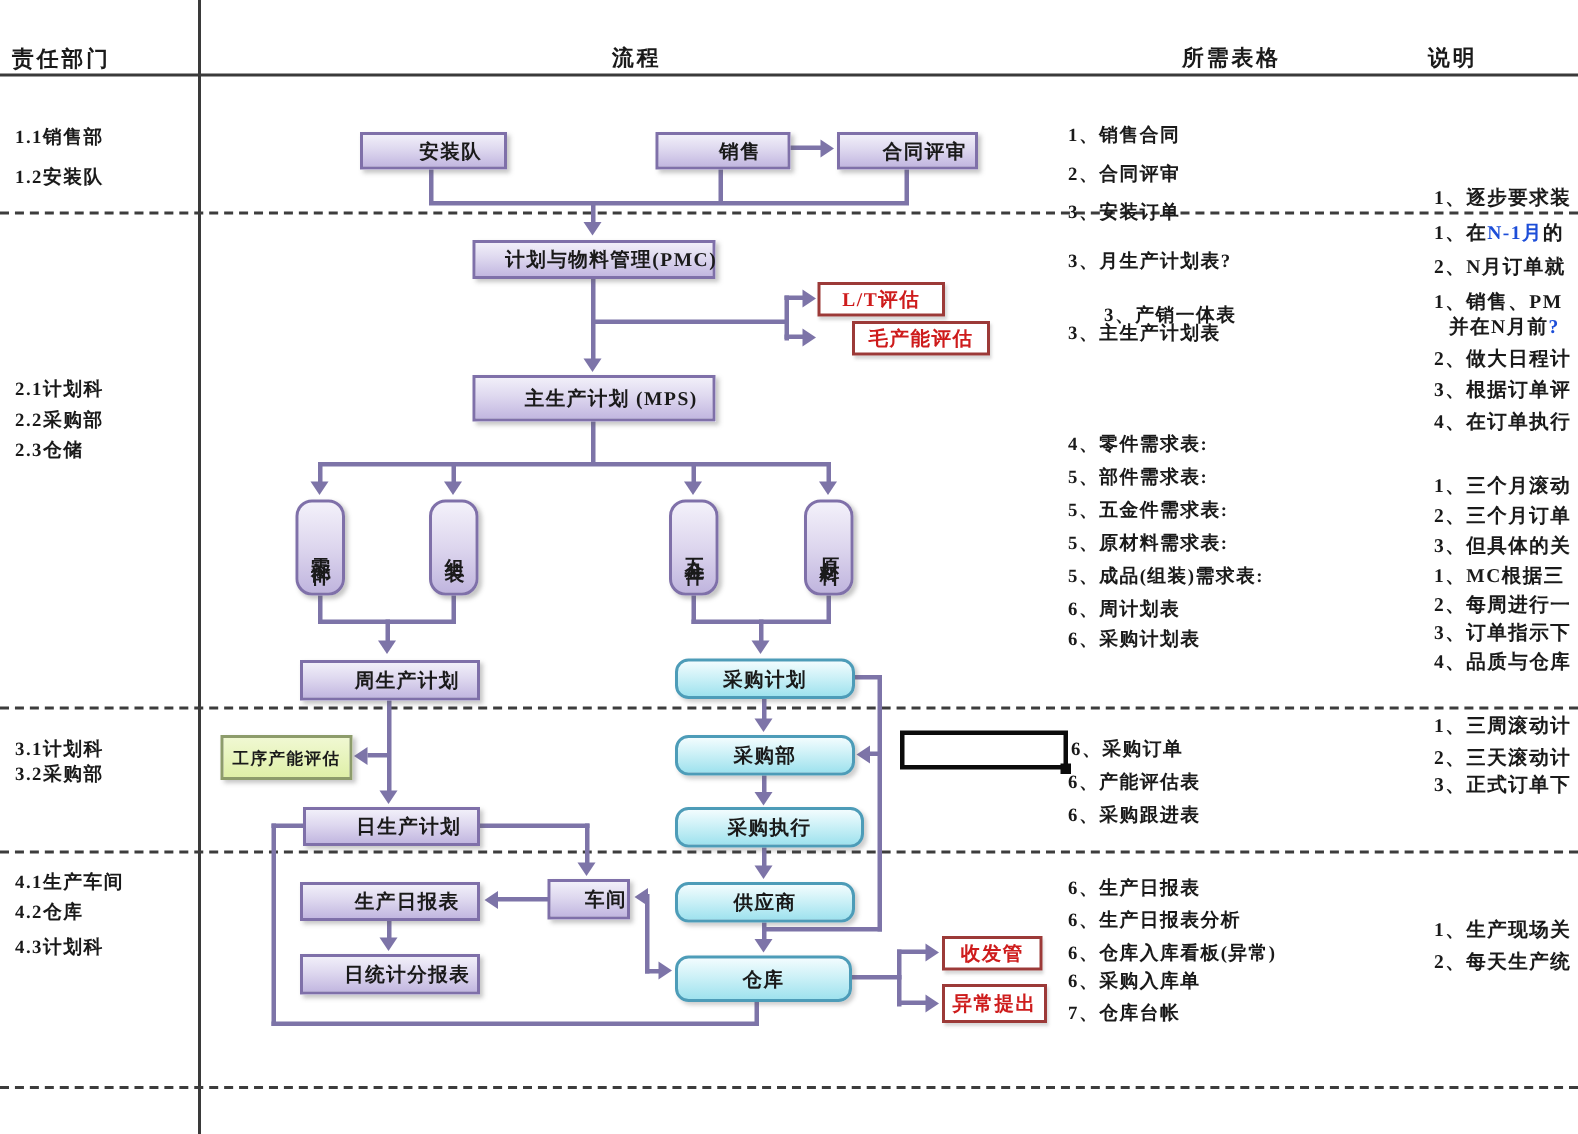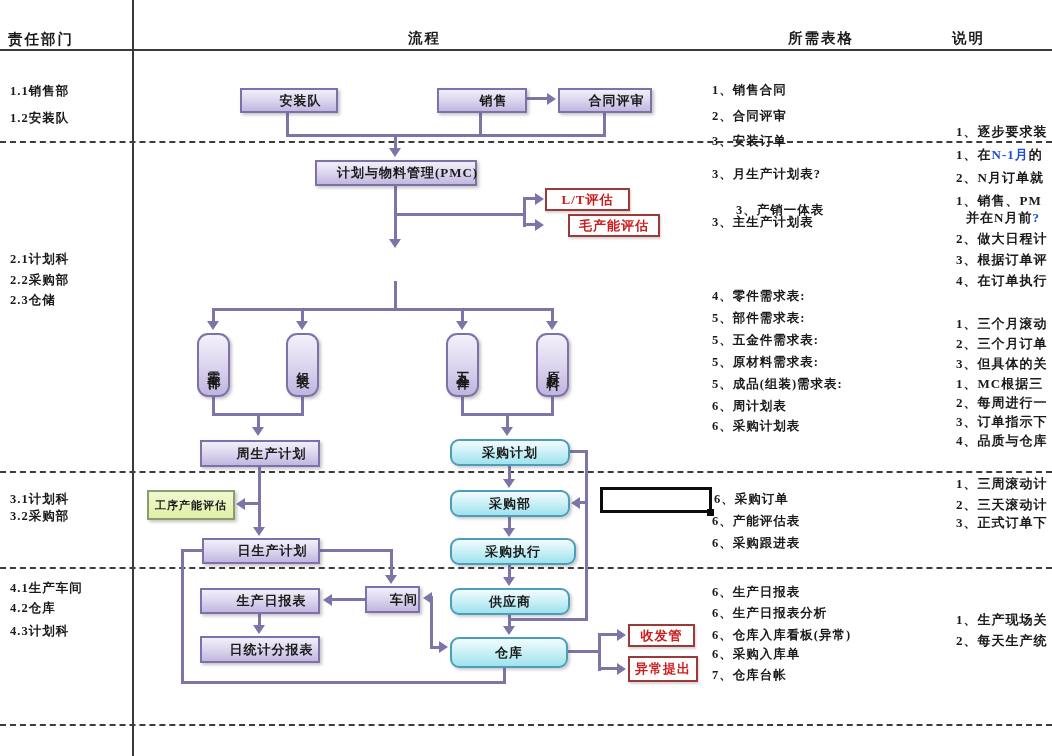--- a/index.html
+++ b/index.html
@@ -68,20 +68,21 @@
   <div class="dept" style="left:10px;top:580px;">4.1生产车间</div>
   <div class="dept" style="left:10px;top:600px;">4.2仓库</div>
   <div class="dept" style="left:10px;top:623px;">4.3计划科</div>
 
   <div class="n pbox" style="left:240px;top:88px;width:98px;height:25px;">安装队</div>
   <div class="n pbox" style="left:437px;top:88px;width:90px;height:25px;">销售</div>
   <div class="n pbox" style="left:558px;top:88px;width:94px;height:25px;">合同评审</div>
   <div class="n pbox" style="left:315px;top:160px;width:162px;height:26px;">计划与物料管理(PMC)</div>
   <div class="n rbox" style="left:545px;top:188px;width:85px;height:23px;">L/T评估</div>
   <div class="n rbox" style="left:568px;top:214px;width:92px;height:23px;">毛产能评估</div>
+  <div class="n pbox" style="left:315px;top:250px;width:162px;height:31px;">主生产计划 (MPS)</div>
   <div class="n pvert" style="left:197px;top:333px;width:33px;height:64px;">零部件</div>
   <div class="n pvert" style="left:286px;top:333px;width:33px;height:64px;">组装</div>
   <div class="n pvert" style="left:446px;top:333px;width:33px;height:64px;">五金件</div>
   <div class="n pvert" style="left:536px;top:333px;width:33px;height:64px;">原材料</div>
   <div class="n pbox" style="left:200px;top:440px;width:120px;height:27px;">周生产计划</div>
   <div class="n cbox" style="left:450px;top:439px;width:120px;height:27px;">采购计划</div>
   <div class="n gbox" style="left:147px;top:490px;width:88px;height:30px;">工序产能评估</div>
   <div class="n cbox" style="left:450px;top:490px;width:120px;height:27px;">采购部</div>
   <div class="n pbox" style="left:202px;top:538px;width:118px;height:26px;">日生产计划</div>
   <div class="n cbox" style="left:450px;top:538px;width:126px;height:27px;">采购执行</div>

